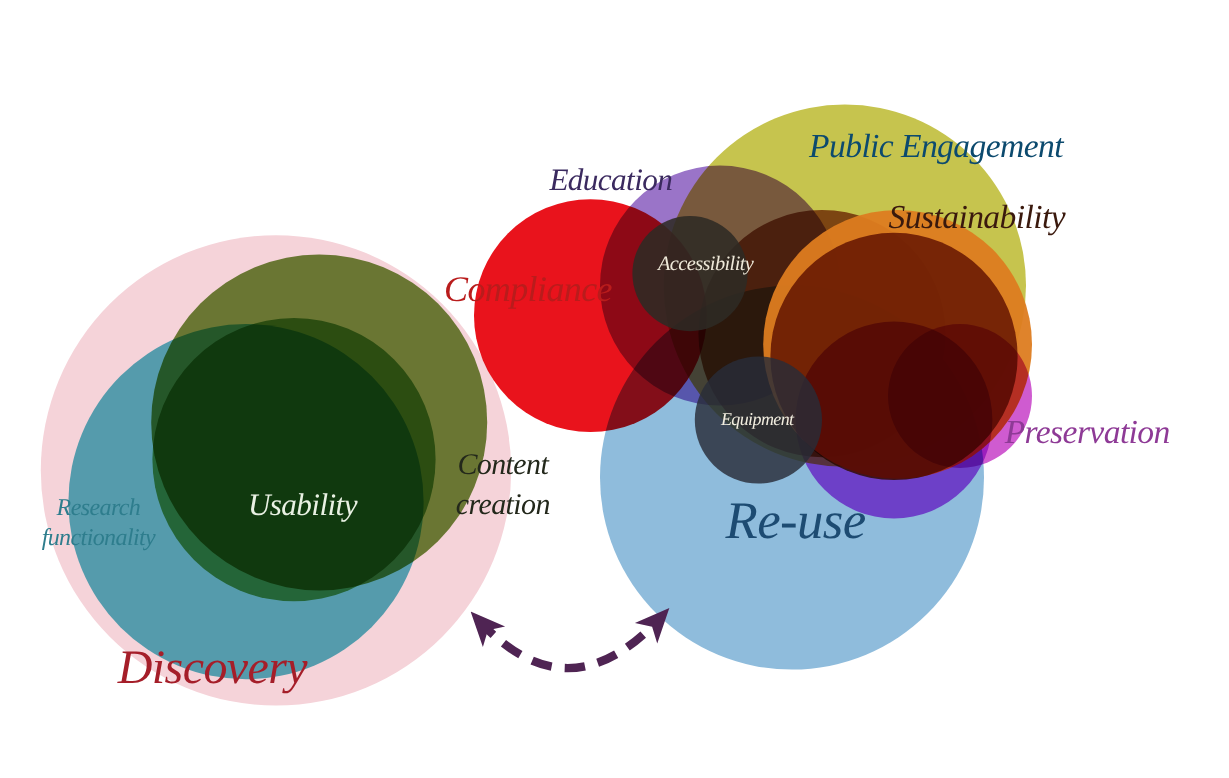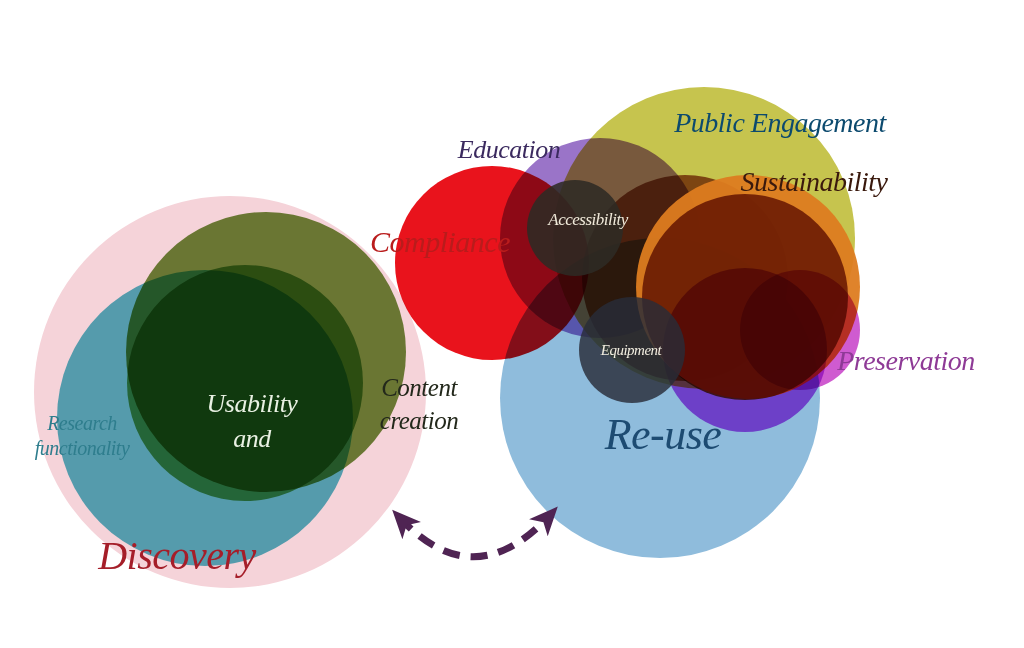--- a/index.html
+++ b/index.html
@@ -71,21 +71,20 @@
         <span class="line">Sustainability</span>
       </div>
       <div class="vlabel" style="left: 440px; top: 242px; font-size: 30px; line-height: 1.2; color: #b91c1c;">
         <span class="line">Compliance</span>
       </div>
       <div class="vlabel" style="left: 576px; top: 220px; font-size: 17px; line-height: 1.2; color: rgb(239, 233, 217); margin-left: 12px;">
         <span class="line">Accessibility</span>
       </div>
       <div class="vlabel" style="left: 252px; top: 377px; font-size: 26px; line-height: 1.35; color: rgb(233, 241, 227); margin-top: 44px;">
         <span class="line">Usability</span>
-        <span class="line">and</span>
       </div>
       <div class="vlabel" style="left: 419px; top: 404px; font-size: 25px; line-height: 1.32; color: rgb(35, 40, 27);">
         <span class="line">Content</span>
         <span class="line">creation</span>
       </div>
       <div class="vlabel" style="left: 82px; top: 436px; font-size: 20px; line-height: 1.24; color: rgb(46, 125, 141);">
         <span class="line">Research</span>
         <span class="line">functionality</span>
       </div>
       <div class="vlabel" style="left: 177px; top: 556px; font-size: 40px; line-height: 1.2; color: rgb(165, 30, 41);">

